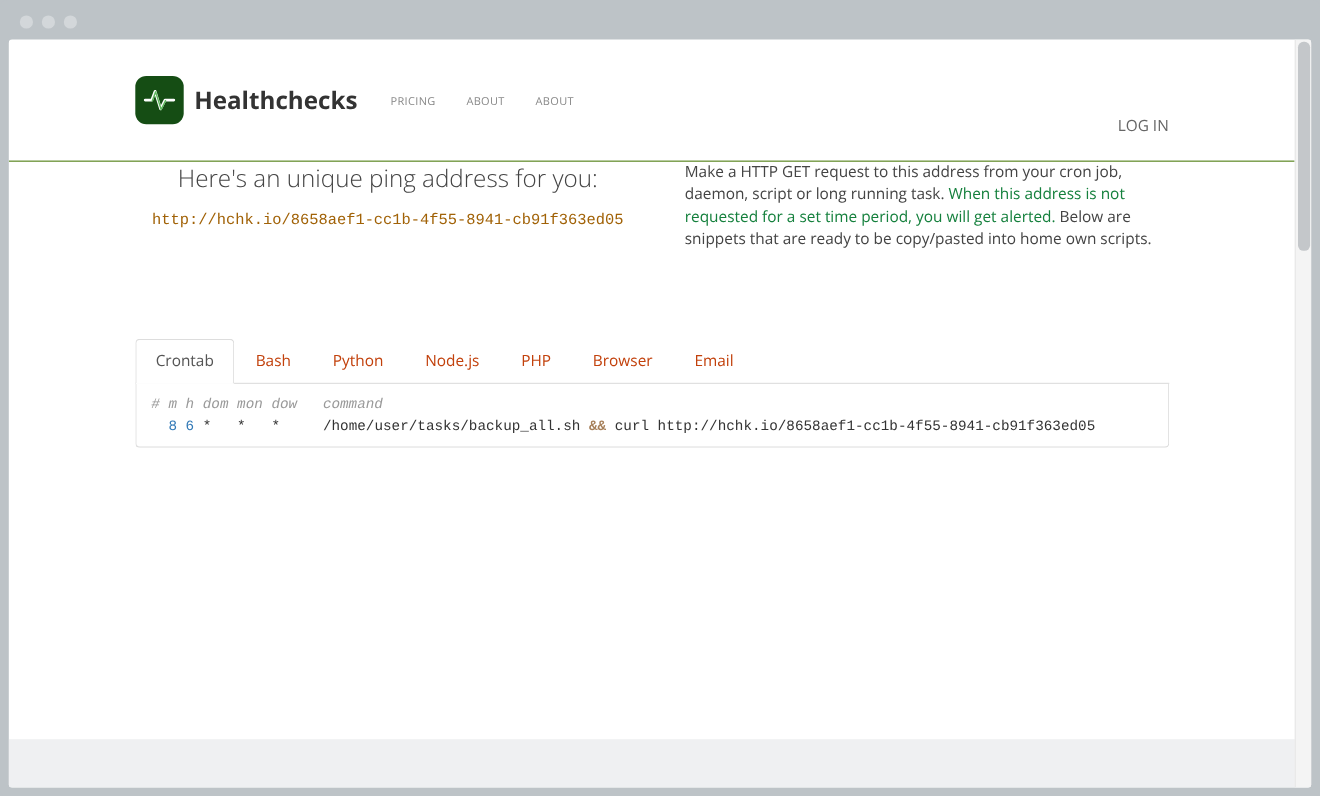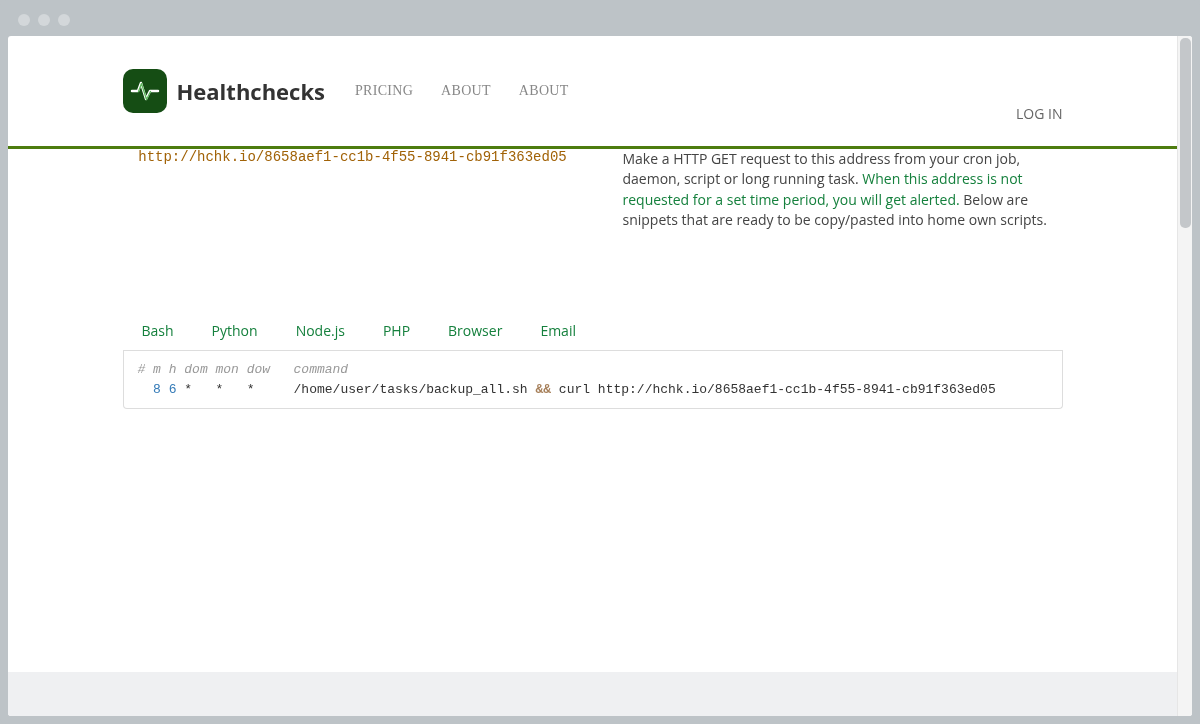--- a/index.html
+++ b/index.html
@@ -56,21 +56,21 @@
       border-radius: 5px;
     }
     .page {
       width: calc(100% - 15px);
       height: 100%;
     }
     .navbar {
       display: flex;
       align-items: center;
       padding: 22px 0 22px 0;
-      border-bottom: 3px solid #4d7c0f;
+      border-bottom: 1px solid #4d7c0f;
       margin: 0 auto;
       width: 100%;
     }
     .navbar-inner {
       width: 940px;
       margin: 0 auto;
       display: flex;
       align-items: center;
     }
     .logo {
@@ -91,23 +91,22 @@
       color: #333;
       margin-right: 30px;
     }
     .nav-links {
       display: flex;
       gap: 28px;
     }
     .nav-links a {
       text-decoration: none;
       color: #888;
-      font-size: 14px;
+      font-size: 10px;
       letter-spacing: 0.3px;
-      font-family: Liberation Serif, serif;
     }
     .nav-right {
       margin-left: auto;
       margin-top: 44px;
     }
     .nav-right a {
       text-decoration: none;
       color: #666;
       font-size: 14px;
     }
@@ -156,21 +155,21 @@
       width: 940px;
       margin: 80px auto 0 auto;
     }
     .tabs {
       display: flex;
       border-bottom: 1px solid #ddd;
     }
     .tab {
       padding: 10px 18px;
       font-size: 14px;
-      color: #15803d;
+      color: #c2410c;
       cursor: pointer;
       border: 1px solid transparent;
       margin-bottom: -1px;
       border-radius: 4px 4px 0 0;
     }
     .tab.active {
       color: #555;
       border: 1px solid #ddd;
       border-bottom: 1px solid #fff;
       background: #fff;
@@ -227,29 +226,31 @@
           </div>
           <div class="nav-right">
             <a href="#">LOG IN</a>
           </div>
         </div>
       </div>
 
 
       <div class="two-col">
         <div class="left-col">
+          <div class="ping-heading">Here's an unique ping address for you:</div>
           <div class="ping-url">http://hchk.io/8658aef1-cc1b-4f55-8941-cb91f363ed05</div>
         </div>
         <div class="right-col">
           <span>Make a HTTP GET request to this address from your cron job, daemon, script or long running task. </span><strong>When this address is not requested for a set time period, you will get alerted.</strong><span> Below are snippets that are ready to be copy/pasted into home own scripts.</span>
         </div>
       </div>
 
       <div class="tabs-section">
         <div class="tabs">
+          <div class="tab active">Crontab</div>
           <div class="tab">Bash</div>
           <div class="tab">Python</div>
           <div class="tab">Node.js</div>
           <div class="tab">PHP</div>
           <div class="tab">Browser</div>
           <div class="tab">Email</div>
         </div>
         <div class="code-block"><span class="code-comment"># m h dom mon dow   command</span>
   <span class="code-num">8</span> <span class="code-num">6</span><span> *   *   *</span><span>     /home/user/tasks/backup_all.sh </span><span class="code-op">&amp;&amp;</span><span> curl http://hchk.io/8658aef1-cc1b-4f55-8941-cb91f363ed05</span></div>
       </div>

